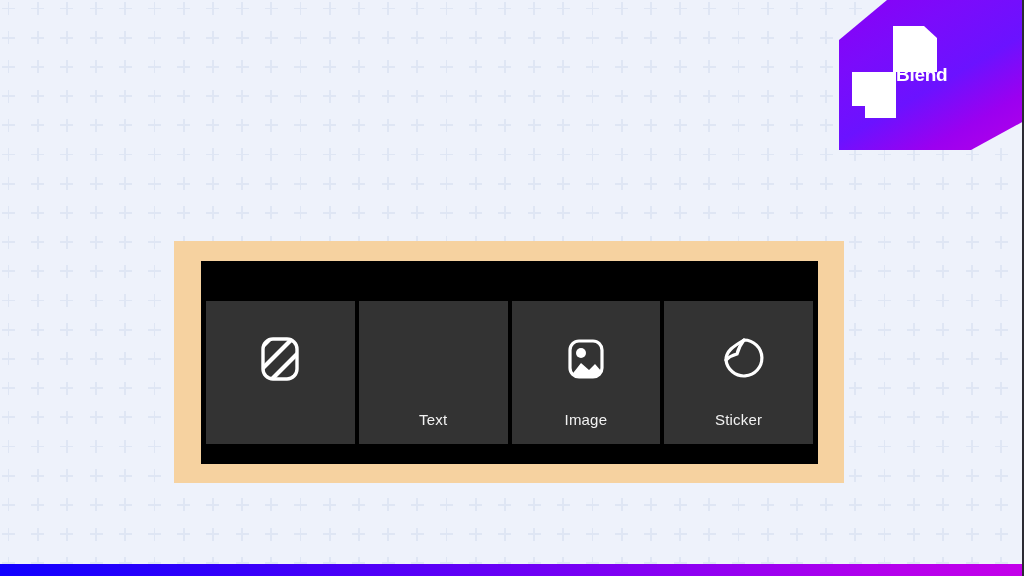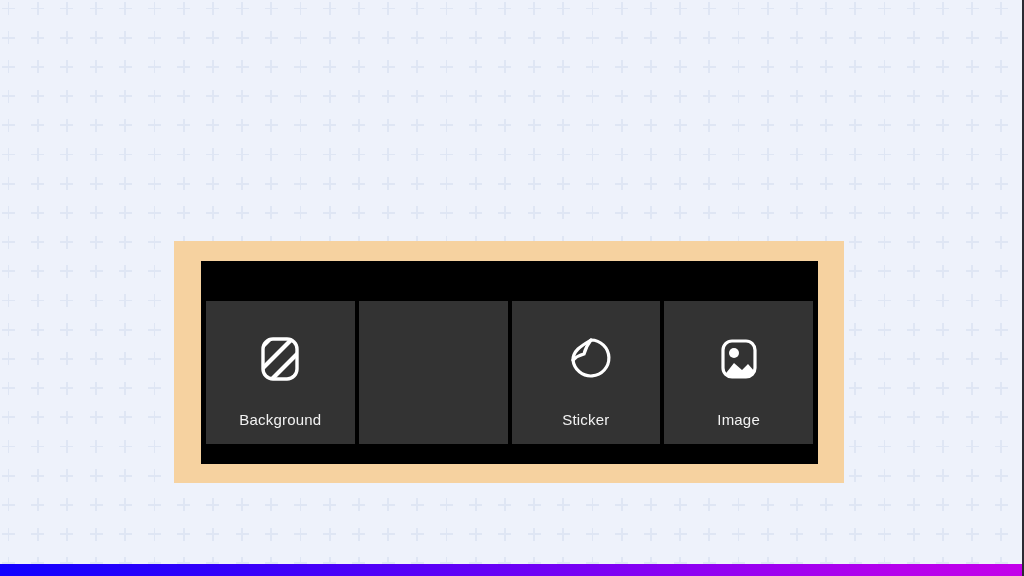--- a/index.html
+++ b/index.html
@@ -886,55 +886,62 @@
               </defs>
               <g clip-path="url(#bgclip)" stroke="#ffffff" stroke-width="4.2" stroke-linecap="butt">
                 <line x1="-6" y1="26" x2="22" y2="-2"></line>
                 <line x1="-2" y1="44" x2="38" y2="4"></line>
                 <line x1="10" y1="52" x2="50" y2="12"></line>
                 <line x1="26" y1="56" x2="58" y2="24"></line>
               </g>
               <rect x="8" y="5" width="34" height="40" rx="10" ry="10" fill="none" stroke="#ffffff" stroke-width="3.4"></rect>
             </svg>
           </span>
-          <span class="tile-label">Background</span>
         </div>
 
         <div class="tile">
-        </div>
-
-        <div class="tile">
-          <span class="tile-icon">
-            <svg width="50" height="50" viewBox="0 0 50 50">
-              <path d="M30 6 A18 18 0 1 1 12 26 C12 22 14 18 17 15 C20 12 25 9 30 6 Z" fill="none" stroke="#ffffff" stroke-width="3.2" stroke-linejoin="round"></path>
-              <path d="M30 6 C26 11 24 16 23 20 C19 21 15 23 12 26" fill="none" stroke="#ffffff" stroke-width="3.2" stroke-linecap="round"></path>
-            </svg>
-          </span>
-          <span class="tile-label">Sticker</span>
+          <span class="tile-label">Text</span>
         </div>
 
         <div class="tile">
           <span class="tile-icon">
             <svg width="50" height="50" viewBox="0 0 50 50">
               <defs>
                 <clipPath id="imclip">
                   <rect x="9" y="7" width="32" height="36" rx="9" ry="9"></rect>
                 </clipPath>
               </defs>
               <rect x="9" y="7" width="32" height="36" rx="9" ry="9" fill="none" stroke="#ffffff" stroke-width="3.2"></rect>
               <g clip-path="url(#imclip)" fill="#ffffff">
                 <circle cx="20" cy="19" r="5"></circle>
                 <path d="M9 43 L20 29 L28 36 L34 30 L41 38 L41 46 L9 46 Z"></path>
               </g>
             </svg>
           </span>
           <span class="tile-label">Image</span>
         </div>
 
+        <div class="tile">
+          <span class="tile-icon">
+            <svg width="50" height="50" viewBox="0 0 50 50">
+              <path d="M30 6 A18 18 0 1 1 12 26 C12 22 14 18 17 15 C20 12 25 9 30 6 Z" fill="none" stroke="#ffffff" stroke-width="3.2" stroke-linejoin="round"></path>
+              <path d="M30 6 C26 11 24 16 23 20 C19 21 15 23 12 26" fill="none" stroke="#ffffff" stroke-width="3.2" stroke-linecap="round"></path>
+            </svg>
+          </span>
+          <span class="tile-label">Sticker</span>
+        </div>
+
       </div>
     </div>
   </div>
 
+  <div id="logo-badge">
+    <div id="logo-inner">
+      <div class="mark-a"></div>
+      <div class="mark-b"></div>
+      <div id="logo-word">Blend</div>
+    </div>
+  </div>
 
   <div id="right-rule"></div>
   <div id="bottom-bar"></div>
 
 </div>
 
 </body></html>

